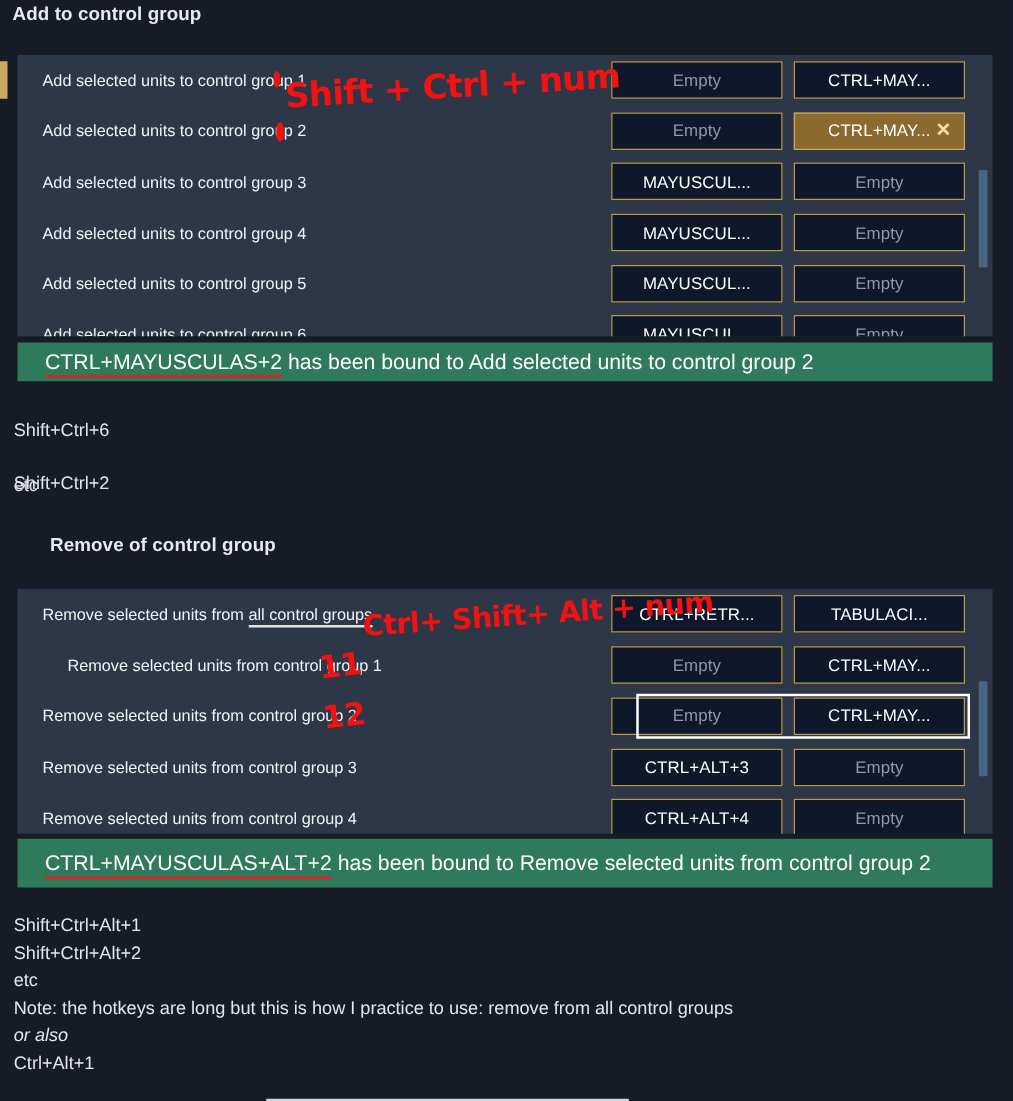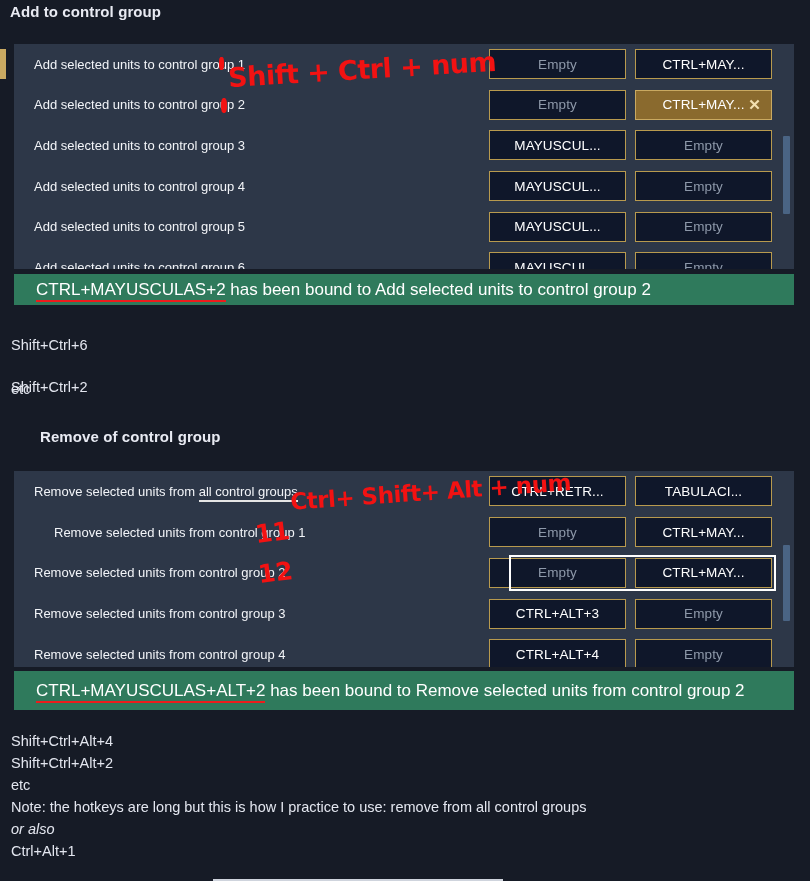--- a/index.html
+++ b/index.html
@@ -355,21 +355,21 @@
 </div>
 
 <div class="ink ink-2" style="left:290px; top:479px;">Ctrl+ Shift+ Alt + num</div>
 <div class="ink ink-num" style="left:255px; top:518px;">11</div>
 <div class="ink ink-num" style="left:258px; top:558px;">12</div>
 
 <div class="toast" style="left:14px; top:671px; width:780px; height:39px;">
   <span class="toast-text"><span class="ul">CTRL+MAYUSCULAS+ALT+2</span><span> has been bound to Remove selected units from control group 2</span></span>
 </div>
 
-<div class="body-line" style="left:11px; top:733px;">Shift+Ctrl+Alt+4</div>
+<div class="body-line" style="left:11px; top:733px;">Shift+Ctrl+Alt+1</div>
 <div class="body-line" style="left:11px; top:755px;">Shift+Ctrl+Alt+2</div>
 <div class="body-line" style="left:11px; top:777px;">etc</div>
 <div class="body-line" style="left:11px; top:799px;">Note: the hotkeys are long but this is how I practice to use: remove from all control groups</div>
 <div class="body-line italic" style="left:11px; top:821px;font-style:italic;">or also</div>
 <div class="body-line" style="left:11px; top:843px;">Ctrl+Alt+1</div>
 <div class="body-line" style="left:22px; top:865px;margin-top:28px;">Ctrl+Alt+2</div>
 
 <div class="bottom-strip" style="left:213px; top:879px; width:290px; height:2px;"></div>
 
 </body></html>

